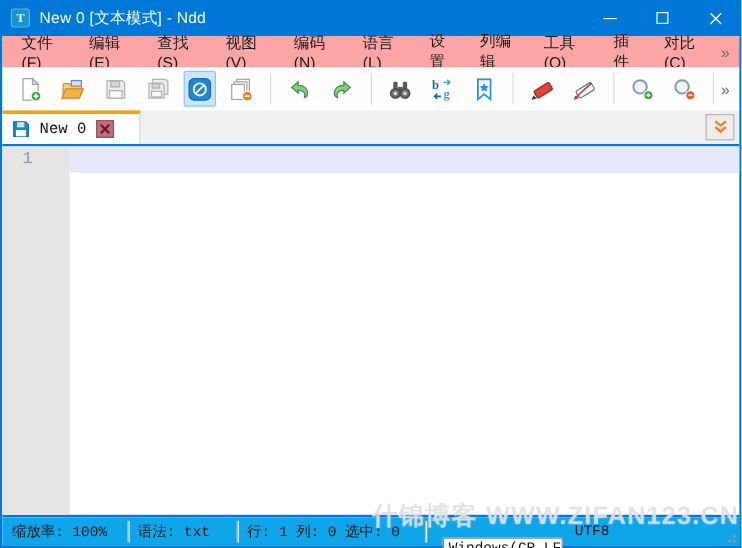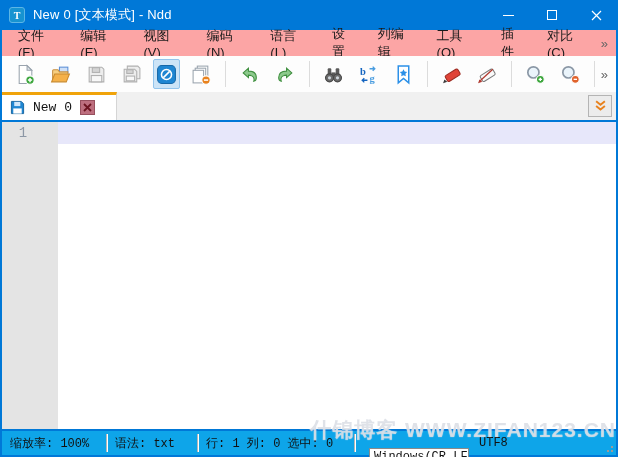--- a/index.html
+++ b/index.html
@@ -100,20 +100,21 @@
           </svg>
       </div>
     </div>
   </div>
 
   <div class="frame">
 
     <div class="menubar">
       <span class="menu-item">文件(F)</span>
       <span class="menu-item">编辑(E)</span>
+      <span class="menu-item">查找(S)</span>
       <span class="menu-item">视图(V)</span>
       <span class="menu-item">编码(N)</span>
       <span class="menu-item">语言(L)</span>
       <span class="menu-item">设置</span>
       <span class="menu-item">列编辑</span>
       <span class="menu-item">工具(O)</span>
       <span class="menu-item">插件</span>
       <span class="menu-item">对比(C)</span>
       <span class="menu-overflow">»</span>
     </div>

